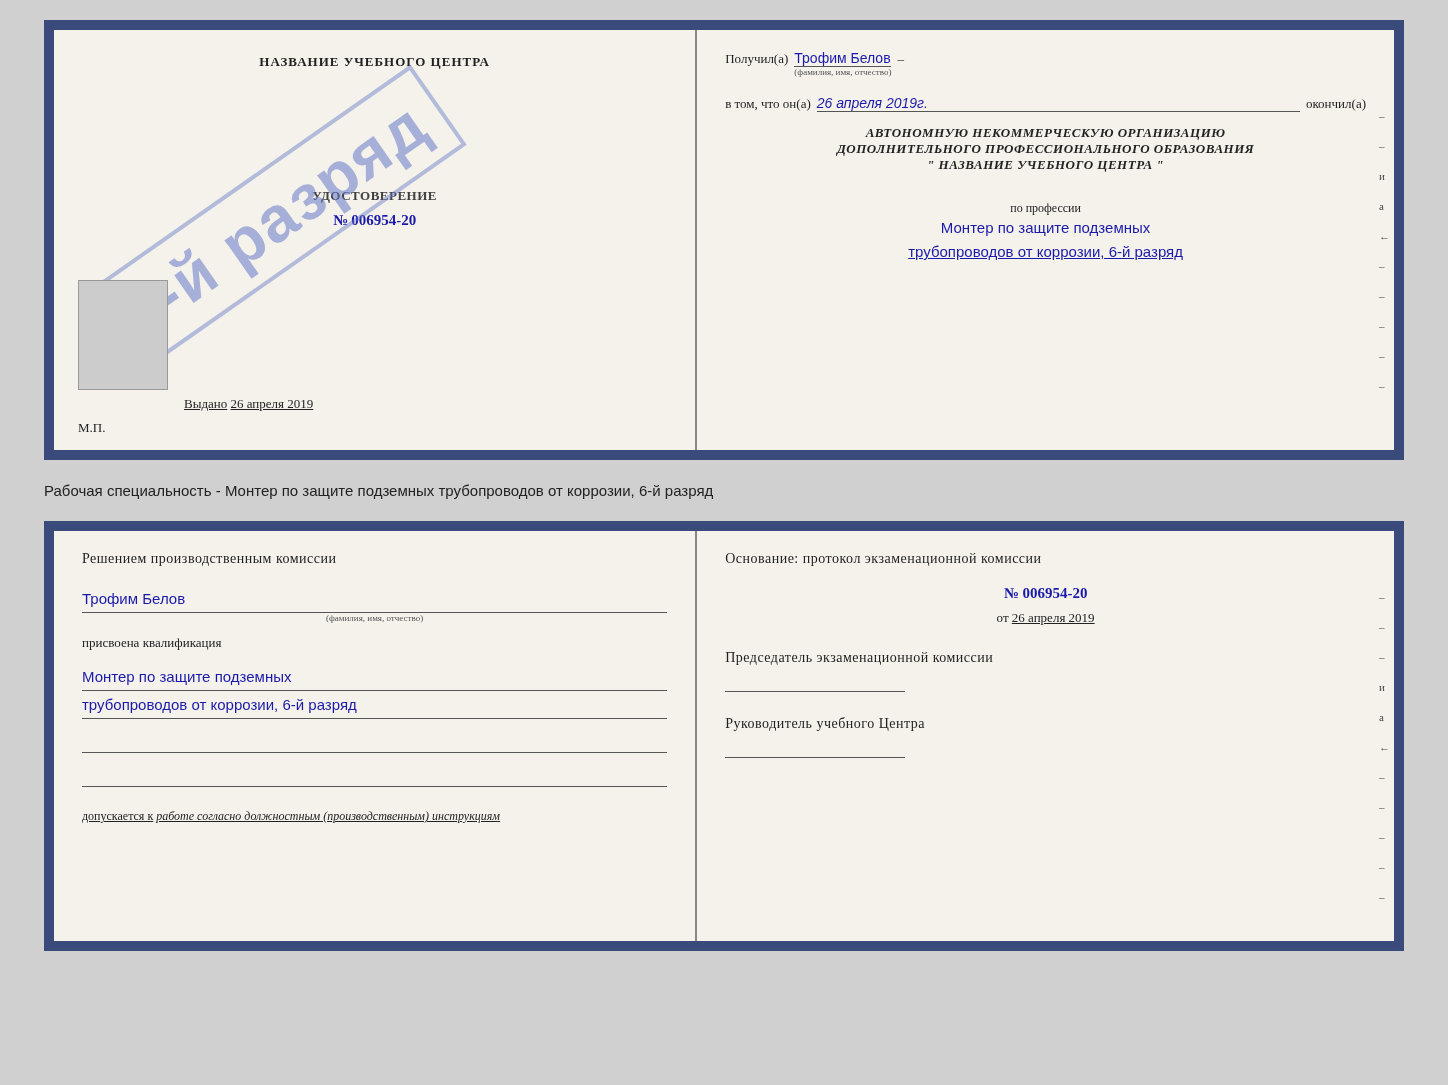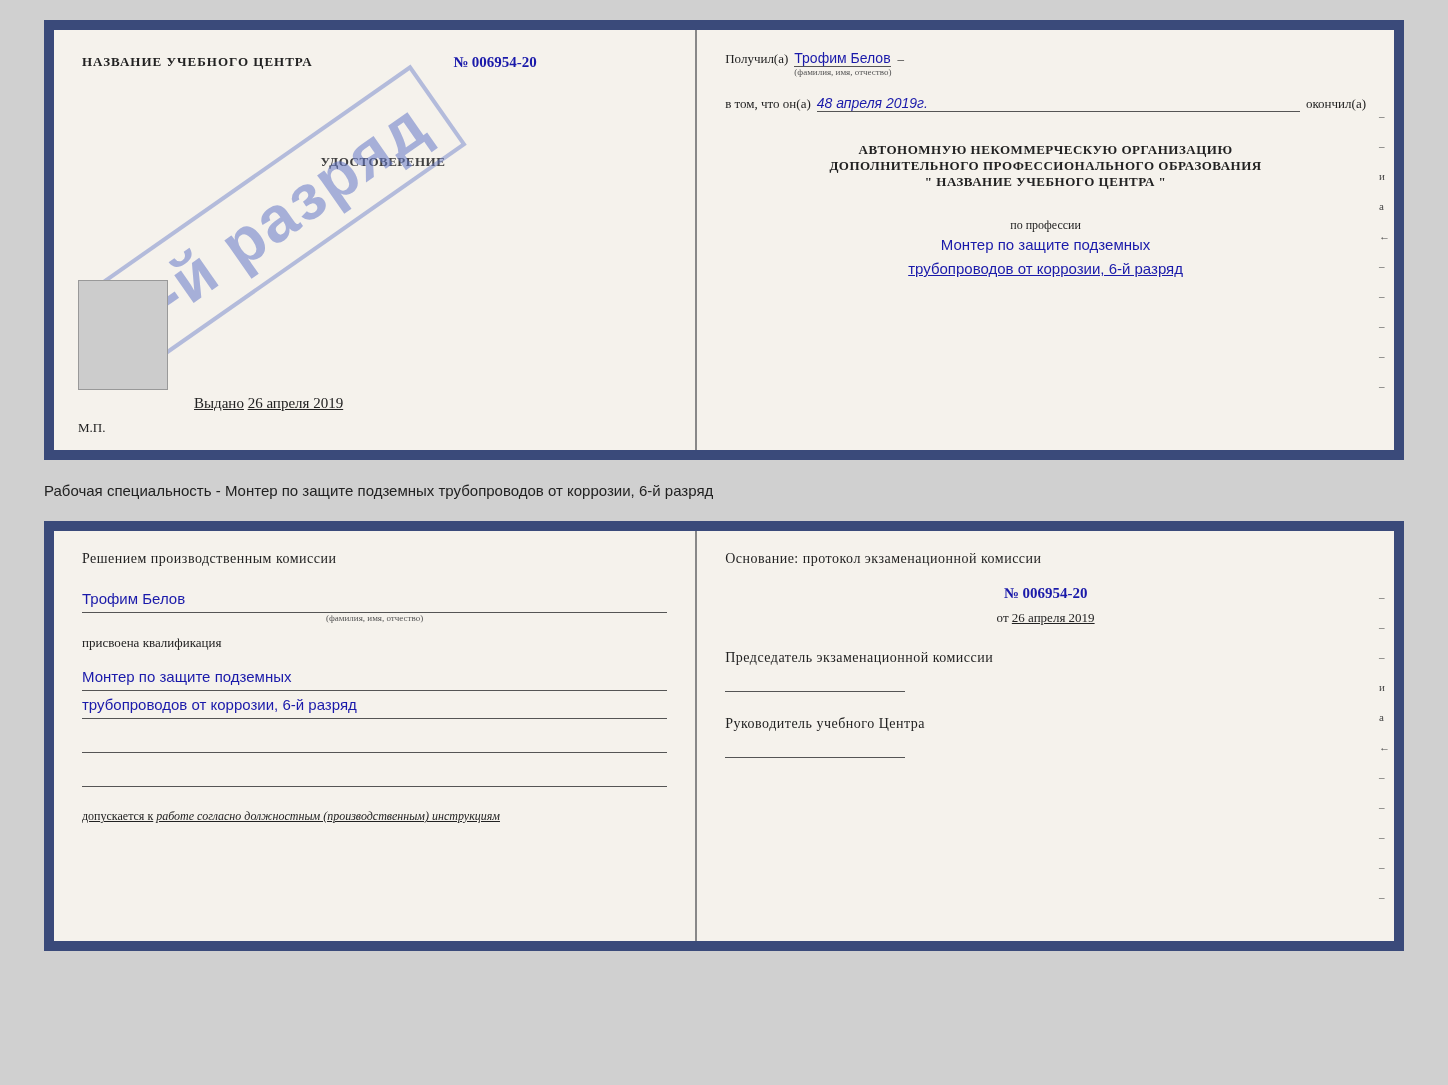--- a/index.html
+++ b/index.html
@@ -25,21 +25,21 @@
       position: relative;
       overflow: hidden;
     }
 
     .cert-left {
       width: 48%;
       border-right: 2px solid #888;
       padding: 24px 28px;
       position: relative;
       display: flex;
-      flex-direction: row;
+      flex-direction: column;
       gap: 8px;
     }
 
     .cert-right {
       width: 52%;
       padding: 20px 28px;
       display: flex;
       flex-direction: column;
       gap: 10px;
       position: relative;
@@ -79,25 +79,25 @@
       text-align: center;
     }
 
     .cert-number span {
       color: #1a1aaa;
       font-weight: bold;
       font-size: 15px;
     }
 
     .cert-issued {
-      font-size: 15px;
+      font-size: 13px;
       color: #222;
       position: absolute;
       bottom: 38px;
-      left: 140px;
+      left: 130px;
     }
 
     .cert-issued span {
       text-decoration: underline;
     }
 
     .mp-label {
       position: absolute;
       bottom: 14px;
       left: 24px;
@@ -323,25 +323,25 @@
       <span class="field-label">Получил(а)</span>
       <span style="display:inline-block;">
         <span class="field-value">Трофим Белов</span>
         <span class="field-value-sub">(фамилия, имя, отчество)</span>
       </span>
       <span style="font-size:13px;">–</span>
     </div>
 
     <div class="field-row" style="margin-top:8px;">
       <span class="field-label">в том, что он(а)</span>
-      <span class="field-value" style="font-style:italic;">48 апреля 2019г.</span>
+      <span class="field-value" style="font-style:italic;">26 апреля 2019г.</span>
       <span class="field-label">окончил(а)</span>
     </div>
 
-    <div style="margin-top:20px;">
+    <div style="margin-top:3px;font-style:italic;">
       <div class="text-block">АВТОНОМНУЮ НЕКОММЕРЧЕСКУЮ ОРГАНИЗАЦИЮ</div>
       <div class="text-block">ДОПОЛНИТЕЛЬНОГО ПРОФЕССИОНАЛЬНОГО ОБРАЗОВАНИЯ</div>
       <div class="text-block">" НАЗВАНИЕ УЧЕБНОГО ЦЕНТРА "</div>
     </div>
 
     <div style="margin-top:12px;text-align:center;">
       <div class="profession-label">по профессии</div>
       <div class="profession-value">Монтер по защите подземных</div>
       <div class="profession-value" style="text-decoration:underline;">трубопроводов от коррозии, 6-й разряд</div>
     </div>

